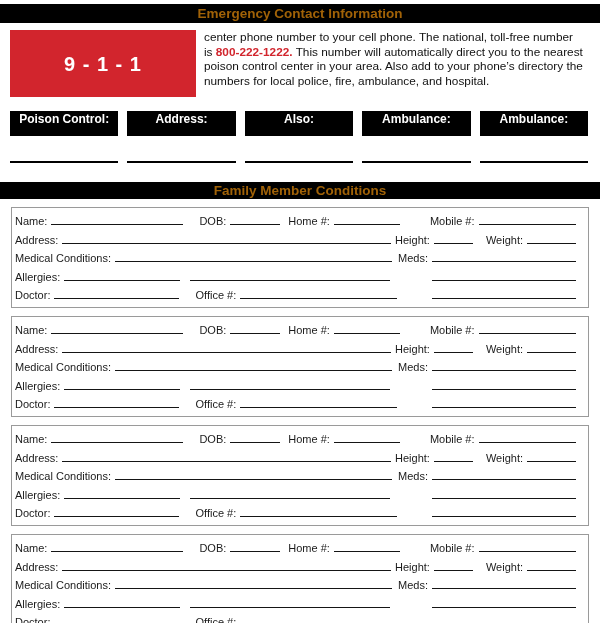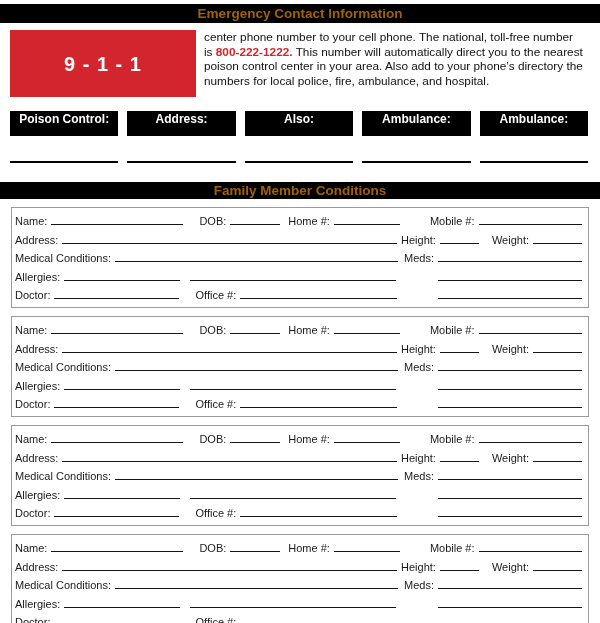--- a/index.html
+++ b/index.html
@@ -30,21 +30,21 @@
   .contact-box {
     flex:1; background:#000; color:#fff; font-weight:bold; font-size:12px;
     text-align:center; height:25px; line-height:16px;
   }
   .contact-blanks { display:flex; gap:9px; margin:25px 12px 0 10px; }
   .contact-blank { flex:1; height:0; border-bottom:2px solid #000; }
 
   #family-blocks { }
   .member {
     margin:8px 11px; border:1.5px solid #9a9a9a;
-    height:93px; padding:6px 6px 0 3px;
+    height:93px; padding:6px 12px 0 3px;
   }
   .member-row { height:18.5px; display:flex; align-items:baseline; font-size:11px; }
   .lbl { white-space:nowrap; margin-right:4px; color:#1a1a1a; }
   .blank { height:10px; border-bottom:1.3px solid #151515; margin-bottom:-2px; flex:0 0 auto; }
   .blank.fx { flex:1 1 auto; }
   .sp { flex:0 0 auto; }
   .spfx { flex:1 1 auto; }
 </style>
 </head>
 <body>

